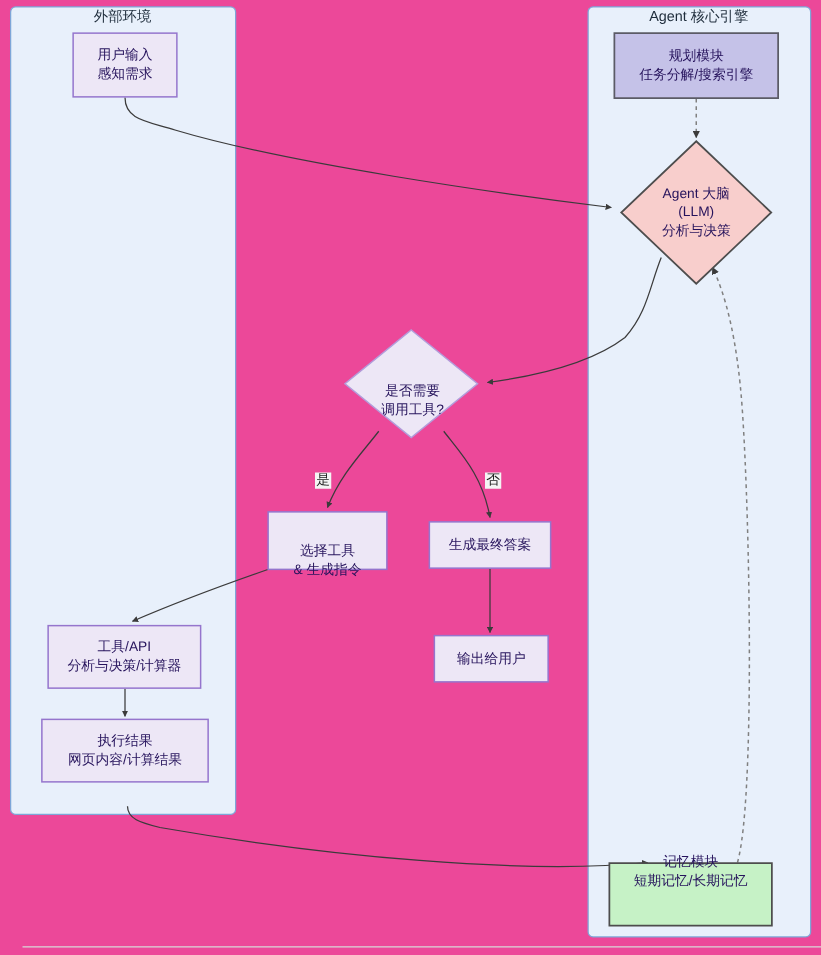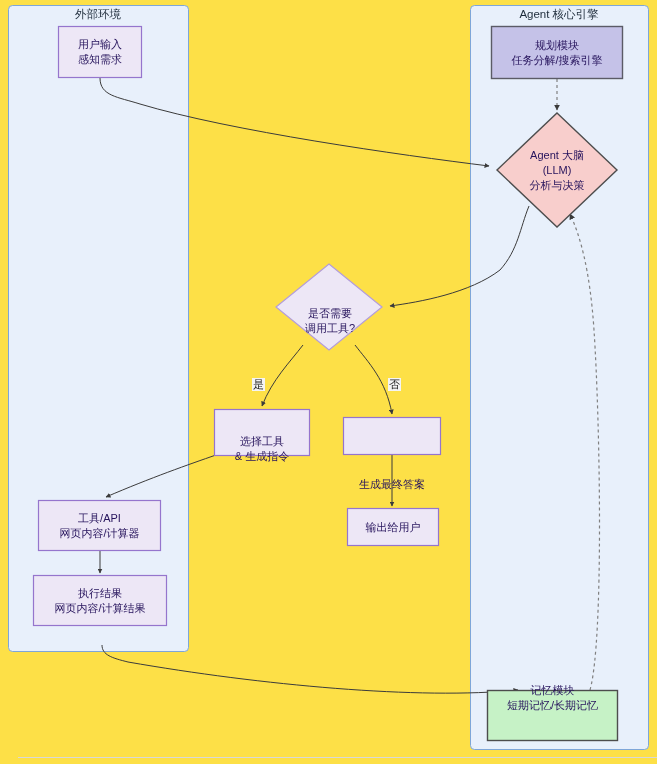--- a/index.html
+++ b/index.html
@@ -7,21 +7,21 @@
     padding: 0;
     background: #ffffff;
   }
   body {
     font-family: "Liberation Sans", "DejaVu Sans", sans-serif;
   }
   #canvas {
     position: relative;
     width: 657px;
     height: 764px;
-    background: #fde047;
+    background: #ec4899;
     overflow: hidden;
   }
   svg.layer {
     position: absolute;
     left: 0;
     top: 0;
     width: 657px;
     height: 764px;
   }
   .node-text {
@@ -143,27 +143,27 @@
   <div class="node-text" style="left:280px; top:291px; width:100px; height:32px;margin-top:14px;">
     <span>是否需要</span>
     <span>调用工具?</span>
   </div>
 
   <div class="node-text" style="left:214px; top:409px; width:96px; height:47px;margin-top:16px;">
     <span>选择工具</span>
     <span>&amp; 生成指令</span>
   </div>
 
-  <div class="node-text" style="left:343px; top:417px; width:98px; height:38px;margin-top:48px;">
+  <div class="node-text" style="left:343px; top:417px; width:98px; height:38px;">
     <span>生成最终答案</span>
   </div>
 
   <div class="node-text" style="left:38px; top:500px; width:123px; height:51px;">
     <span>工具/API</span>
-    <span>网页内容/计算器</span>
+    <span>分析与决策/计算器</span>
   </div>
 
   <div class="node-text" style="left:33px; top:575px; width:134px; height:51px;">
     <span>执行结果</span>
     <span>网页内容/计算结果</span>
   </div>
 
   <div class="node-text" style="left:347px; top:508px; width:92px; height:38px;">
     <span>输出给用户</span>
   </div>

